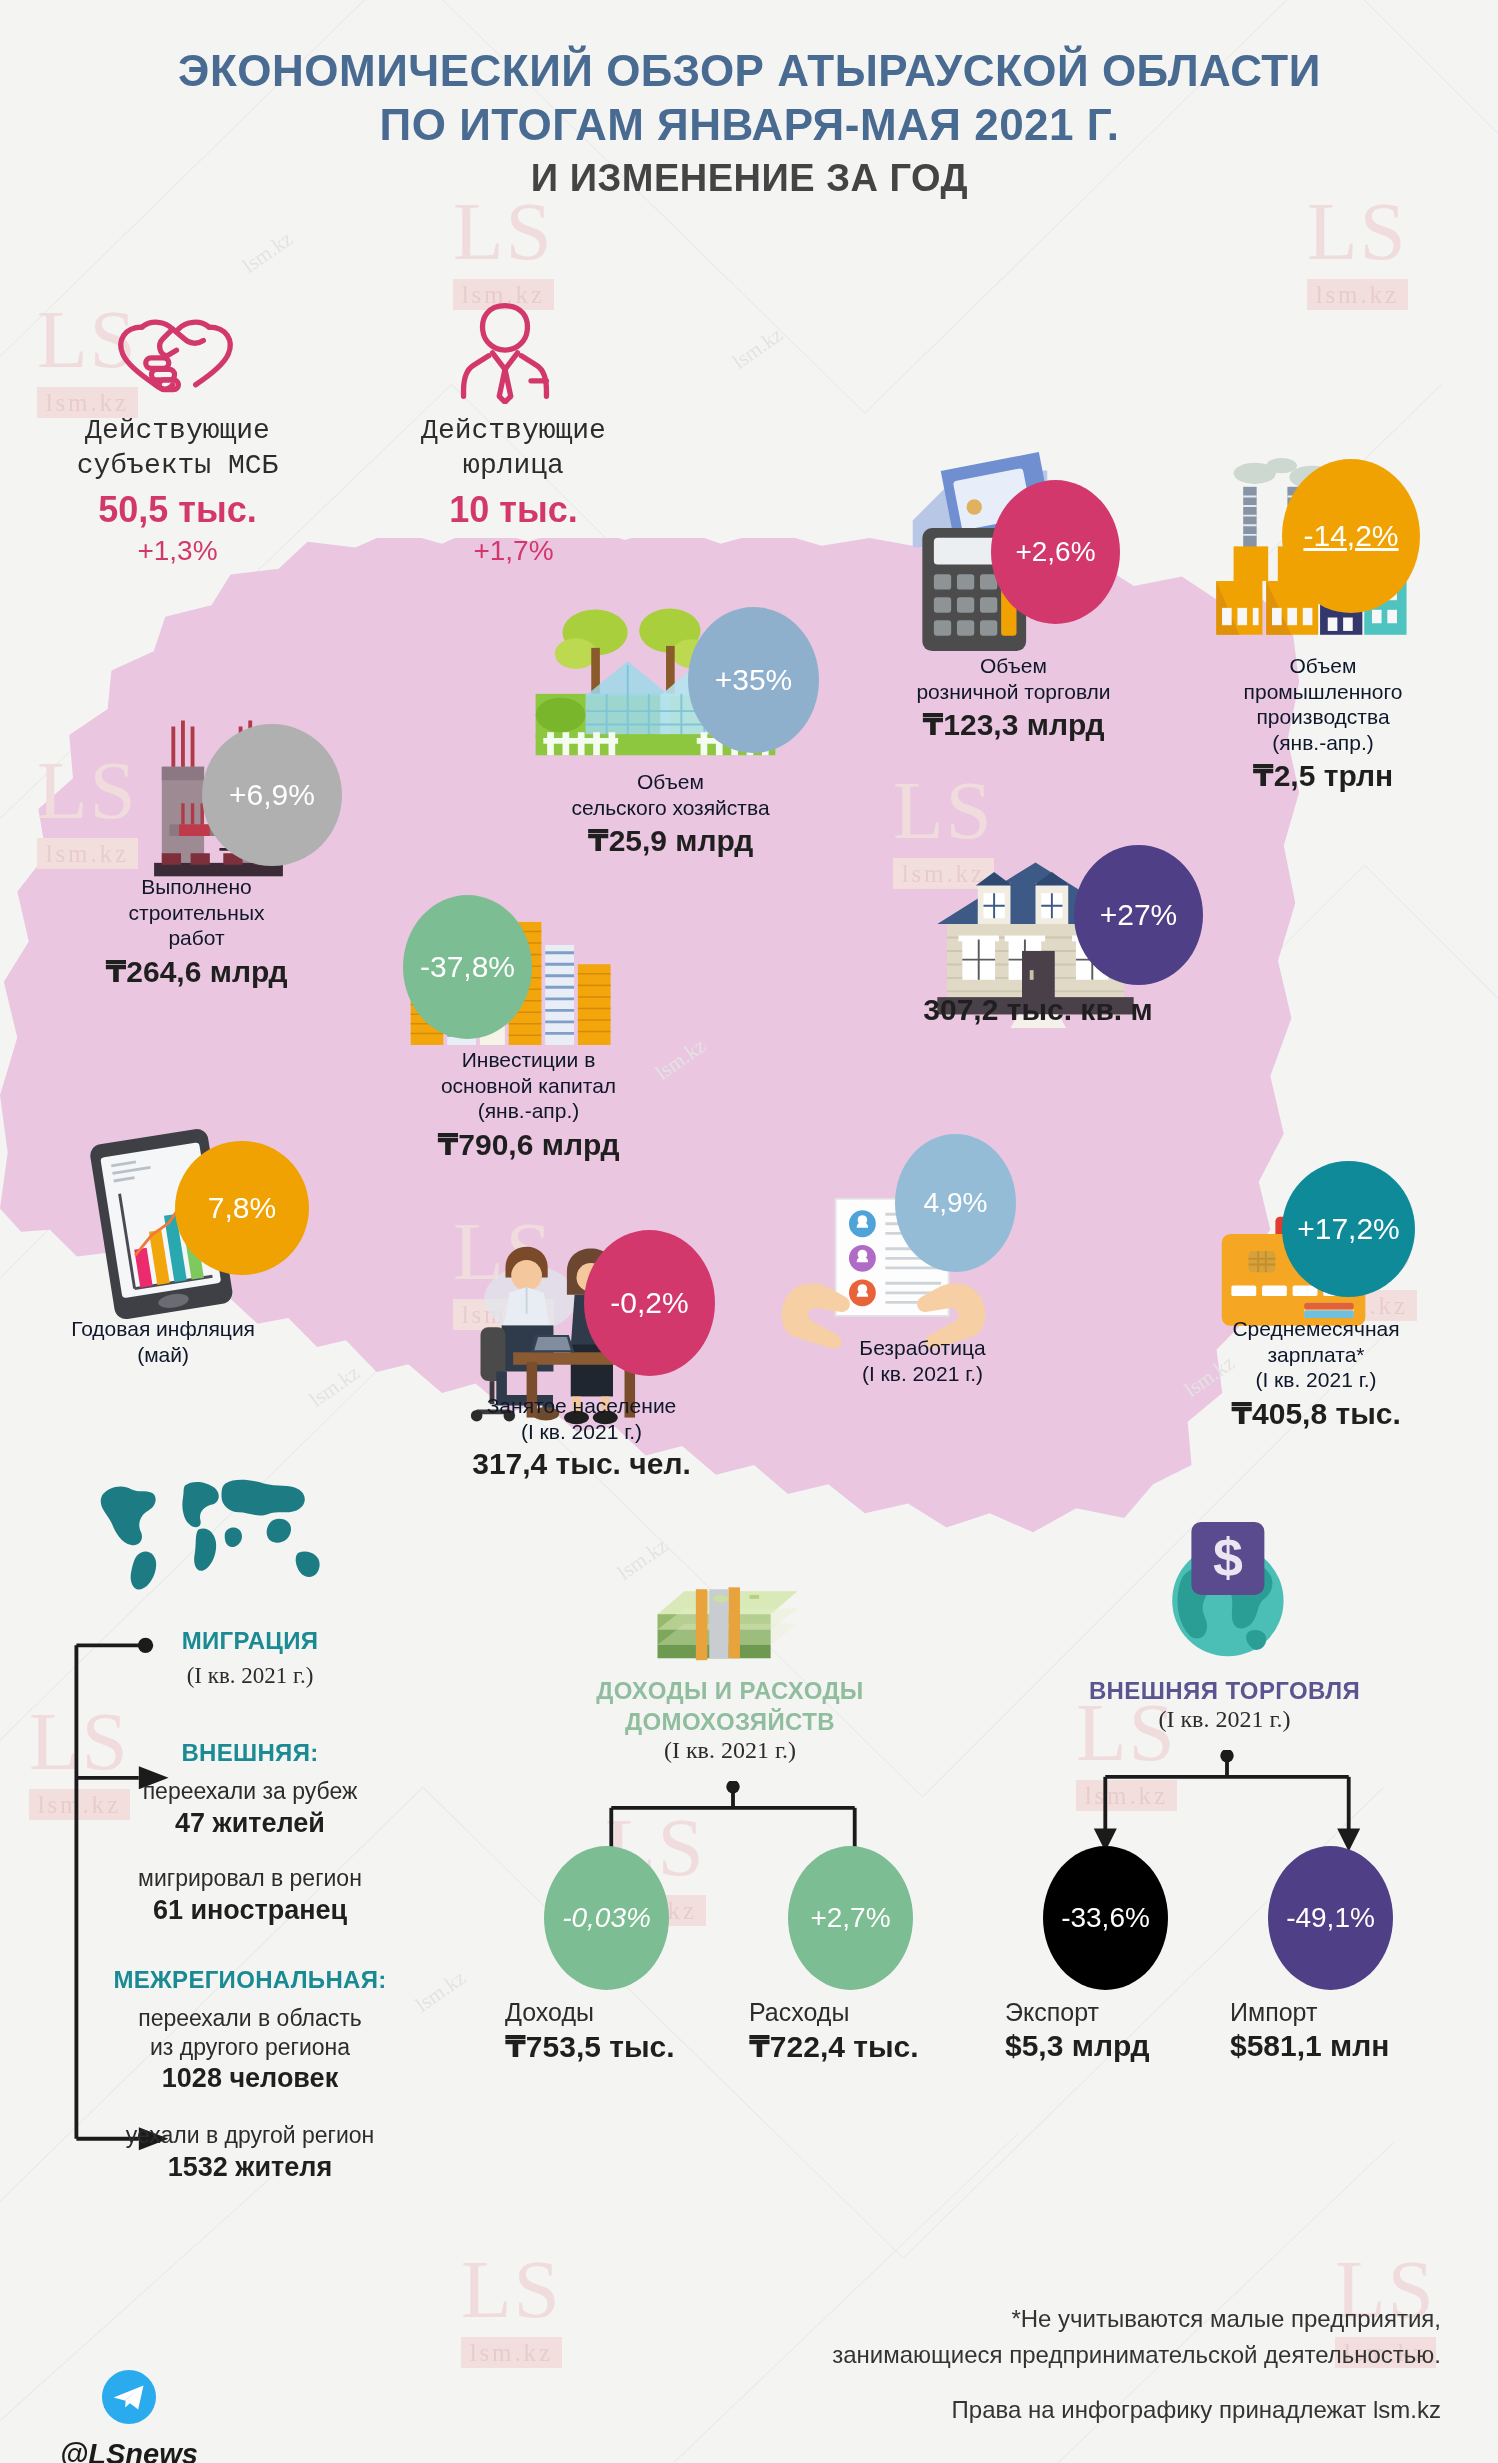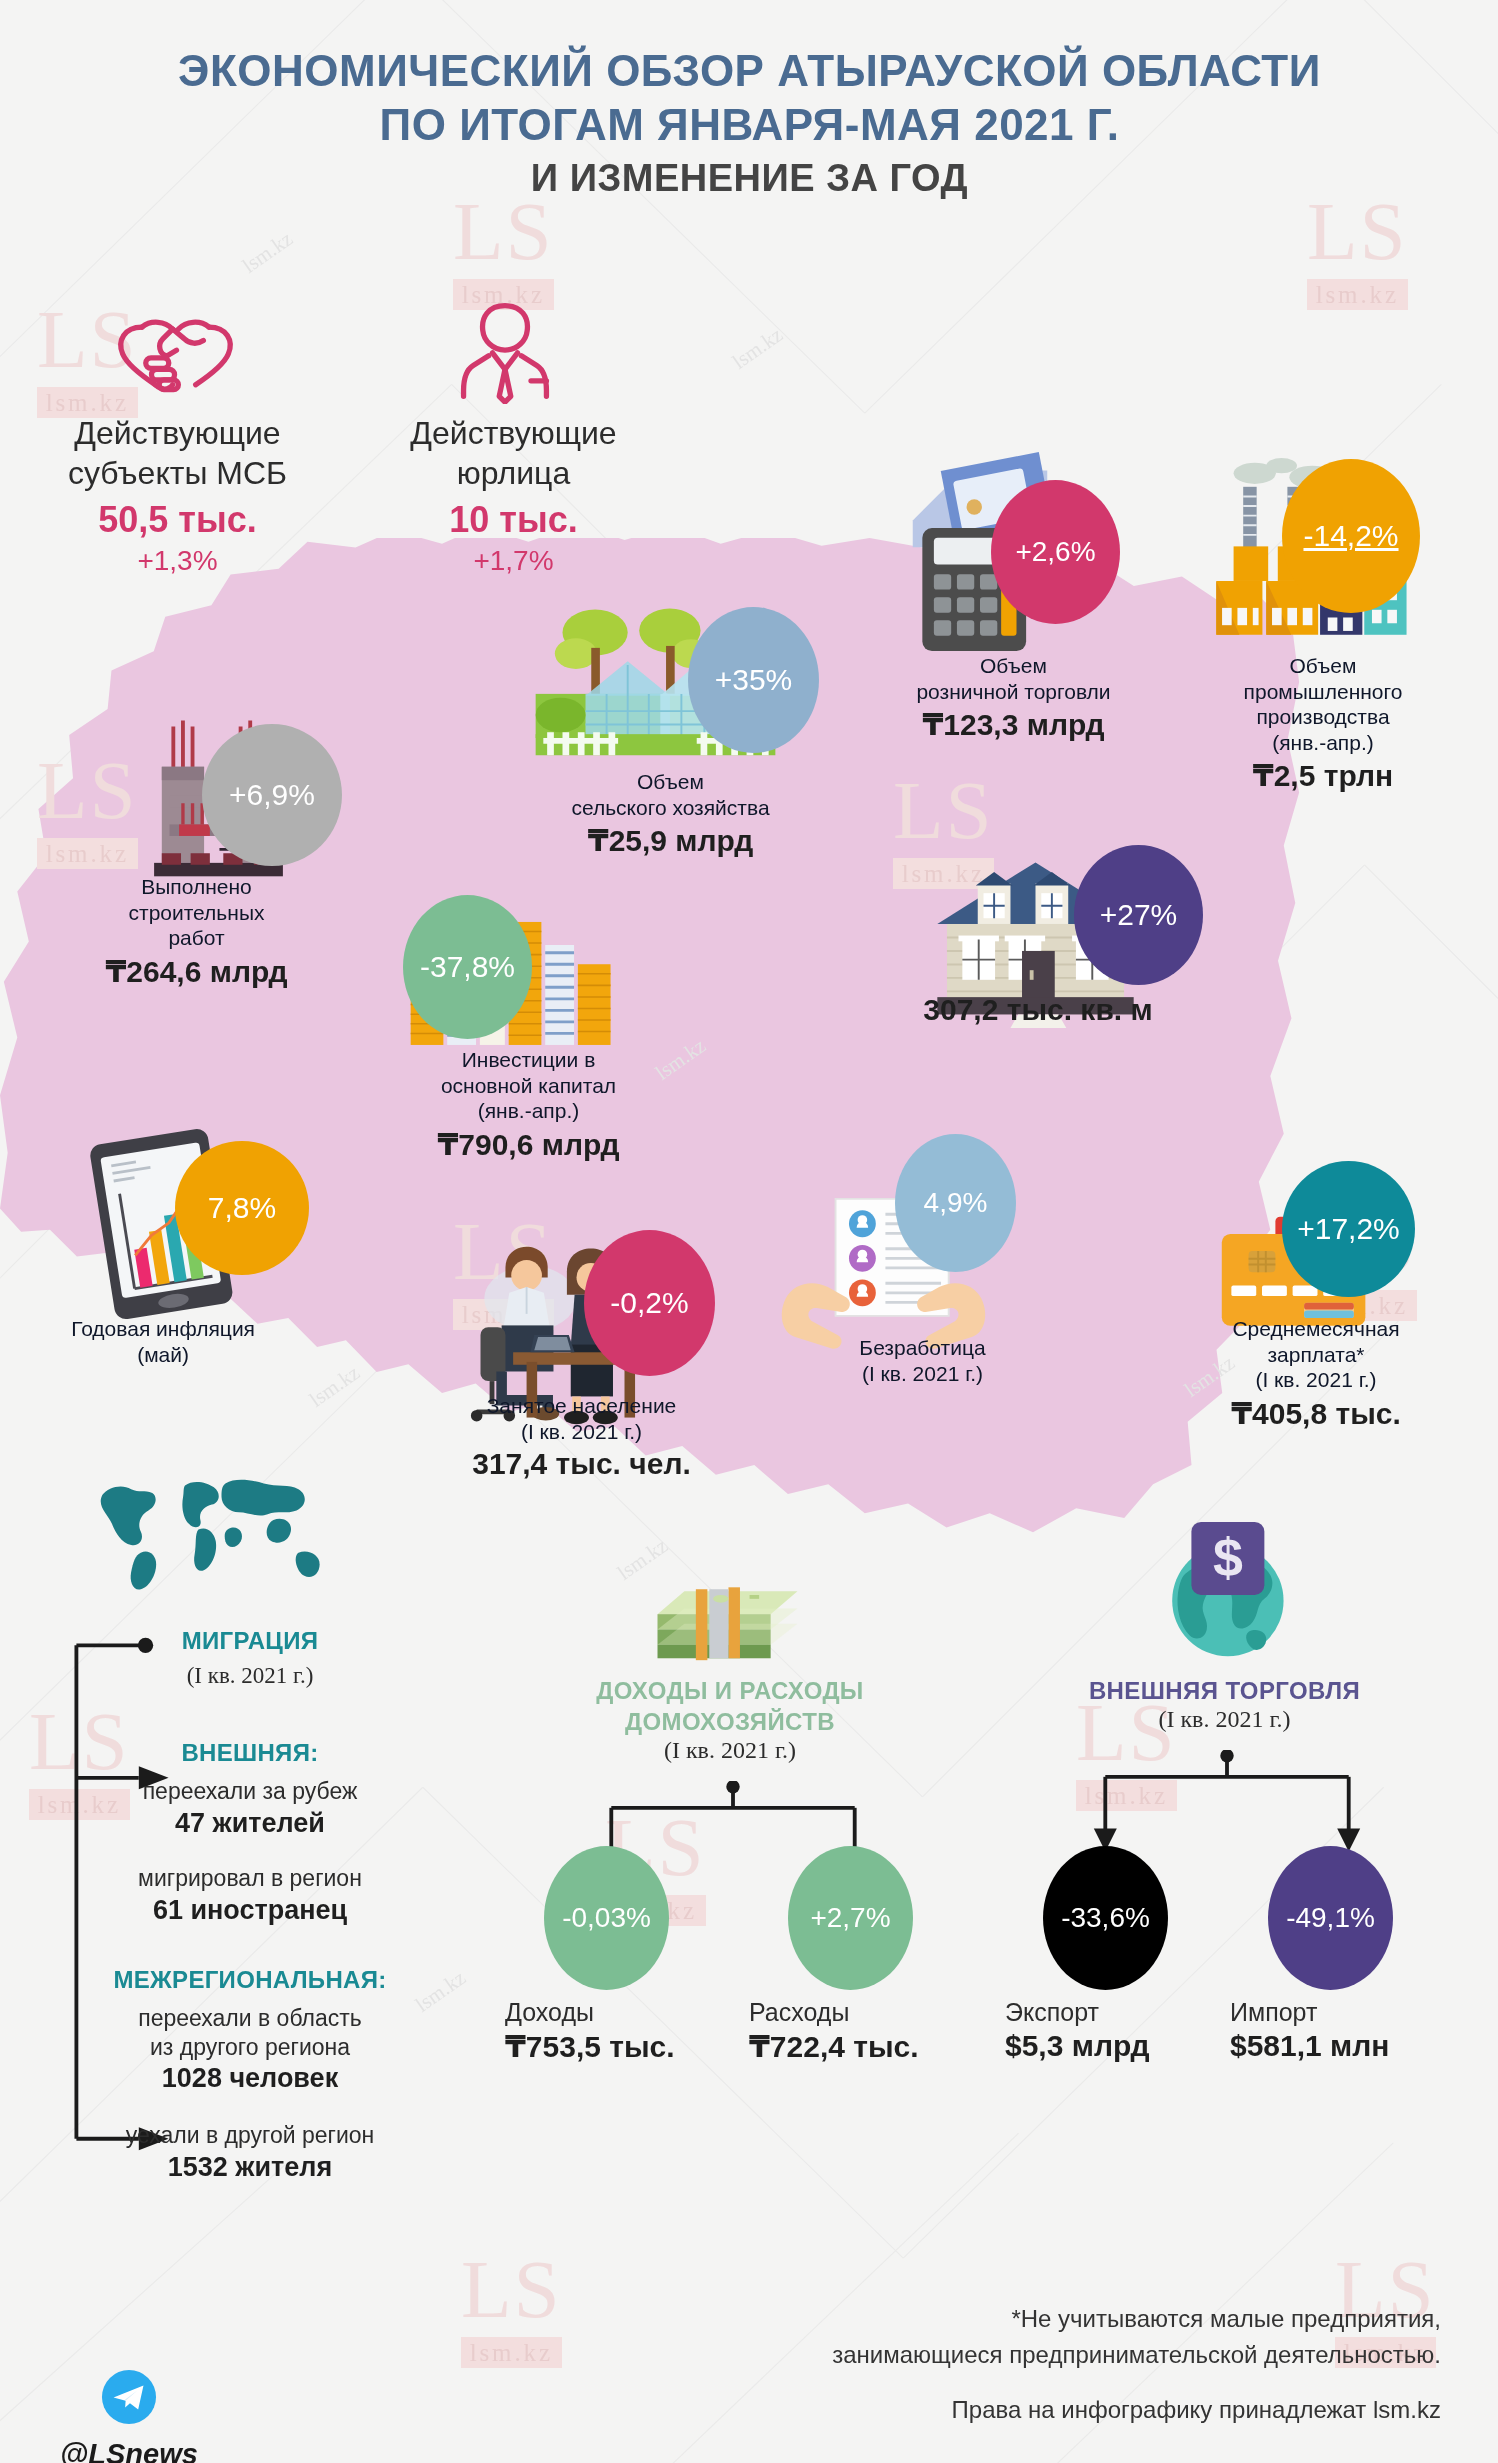--- a/index.html
+++ b/index.html
@@ -43,21 +43,21 @@
   .stat .cap { font-size:21px; color:#0f172a; line-height:1.22; }
   .stat .val { font-size:30px; font-weight:bold; color:#1f1f1f; margin-top:2.9px; white-space:nowrap; }
 
   
   .bub { position:absolute; display:flex; align-items:center; justify-content:center;
          border-radius:50%; color:#fff; font-size:28px; white-space:nowrap; z-index:5; }
   .bub.lg { font-size:30px; }
 
   
   .topblk { position:absolute; text-align:center; }
-  .topblk .cap { font-size:32px; color:#2c2c2c; line-height:1.25; }
+  .topblk .cap { font-size:28px; color:#2c2c2c; line-height:1.25;font-family:Liberation Mono, monospace; }
   .topblk .big { font-size:36px; font-weight:bold; color:#d2386c; margin-top:5.8px; }
   .topblk .pct { font-size:28px; color:#d2386c; margin-top:3.8px; }
 
   
   .sect-h { position:absolute; text-align:center; }
   .sect-h .h { font-size:24px; font-weight:bold; letter-spacing:0.4px; line-height:1.3; }
   .sect-h .sub { font-size:24px; color:#2c2c2c; font-family:"Liberation Serif","DejaVu Serif",serif; }
 
   
   .mig { position:absolute; text-align:center; }
@@ -653,21 +653,21 @@
       <path d="M155 6 L155 28"></path>
         <path d="M28 28 L282 28"></path>
       <path d="M28 28 L28 84"></path>
         <path d="M282 28 L282 84"></path>
     </g>
     <circle cx="155" cy="6" r="7" fill="#1b1b1b"></circle>
     <polygon points="16,82 40,82 28,106" fill="#1b1b1b"></polygon>
     <polygon points="270,82 294,82 282,106" fill="#1b1b1b"></polygon>
   </svg>
 
-  <div class="bub" style="left:544px; top:1846px; width:125px; height:144px; background:#7cbd93;">
+  <div class="bub" style="left:544px; top:1846px; width:125px; height:144px; background:#7cbd93;font-style:italic;">
     <span>-0,03%</span>
   </div>
   <div class="grp" style="left:505px; top:1998px;">
     <div class="nm">Доходы</div>
     <div class="vl">₸753,5 тыс.</div>
   </div>
 
   <div class="bub" style="left:788px; top:1846px; width:125px; height:144px; background:#7cbd93;">
     <span>+2,7%</span>
   </div>

